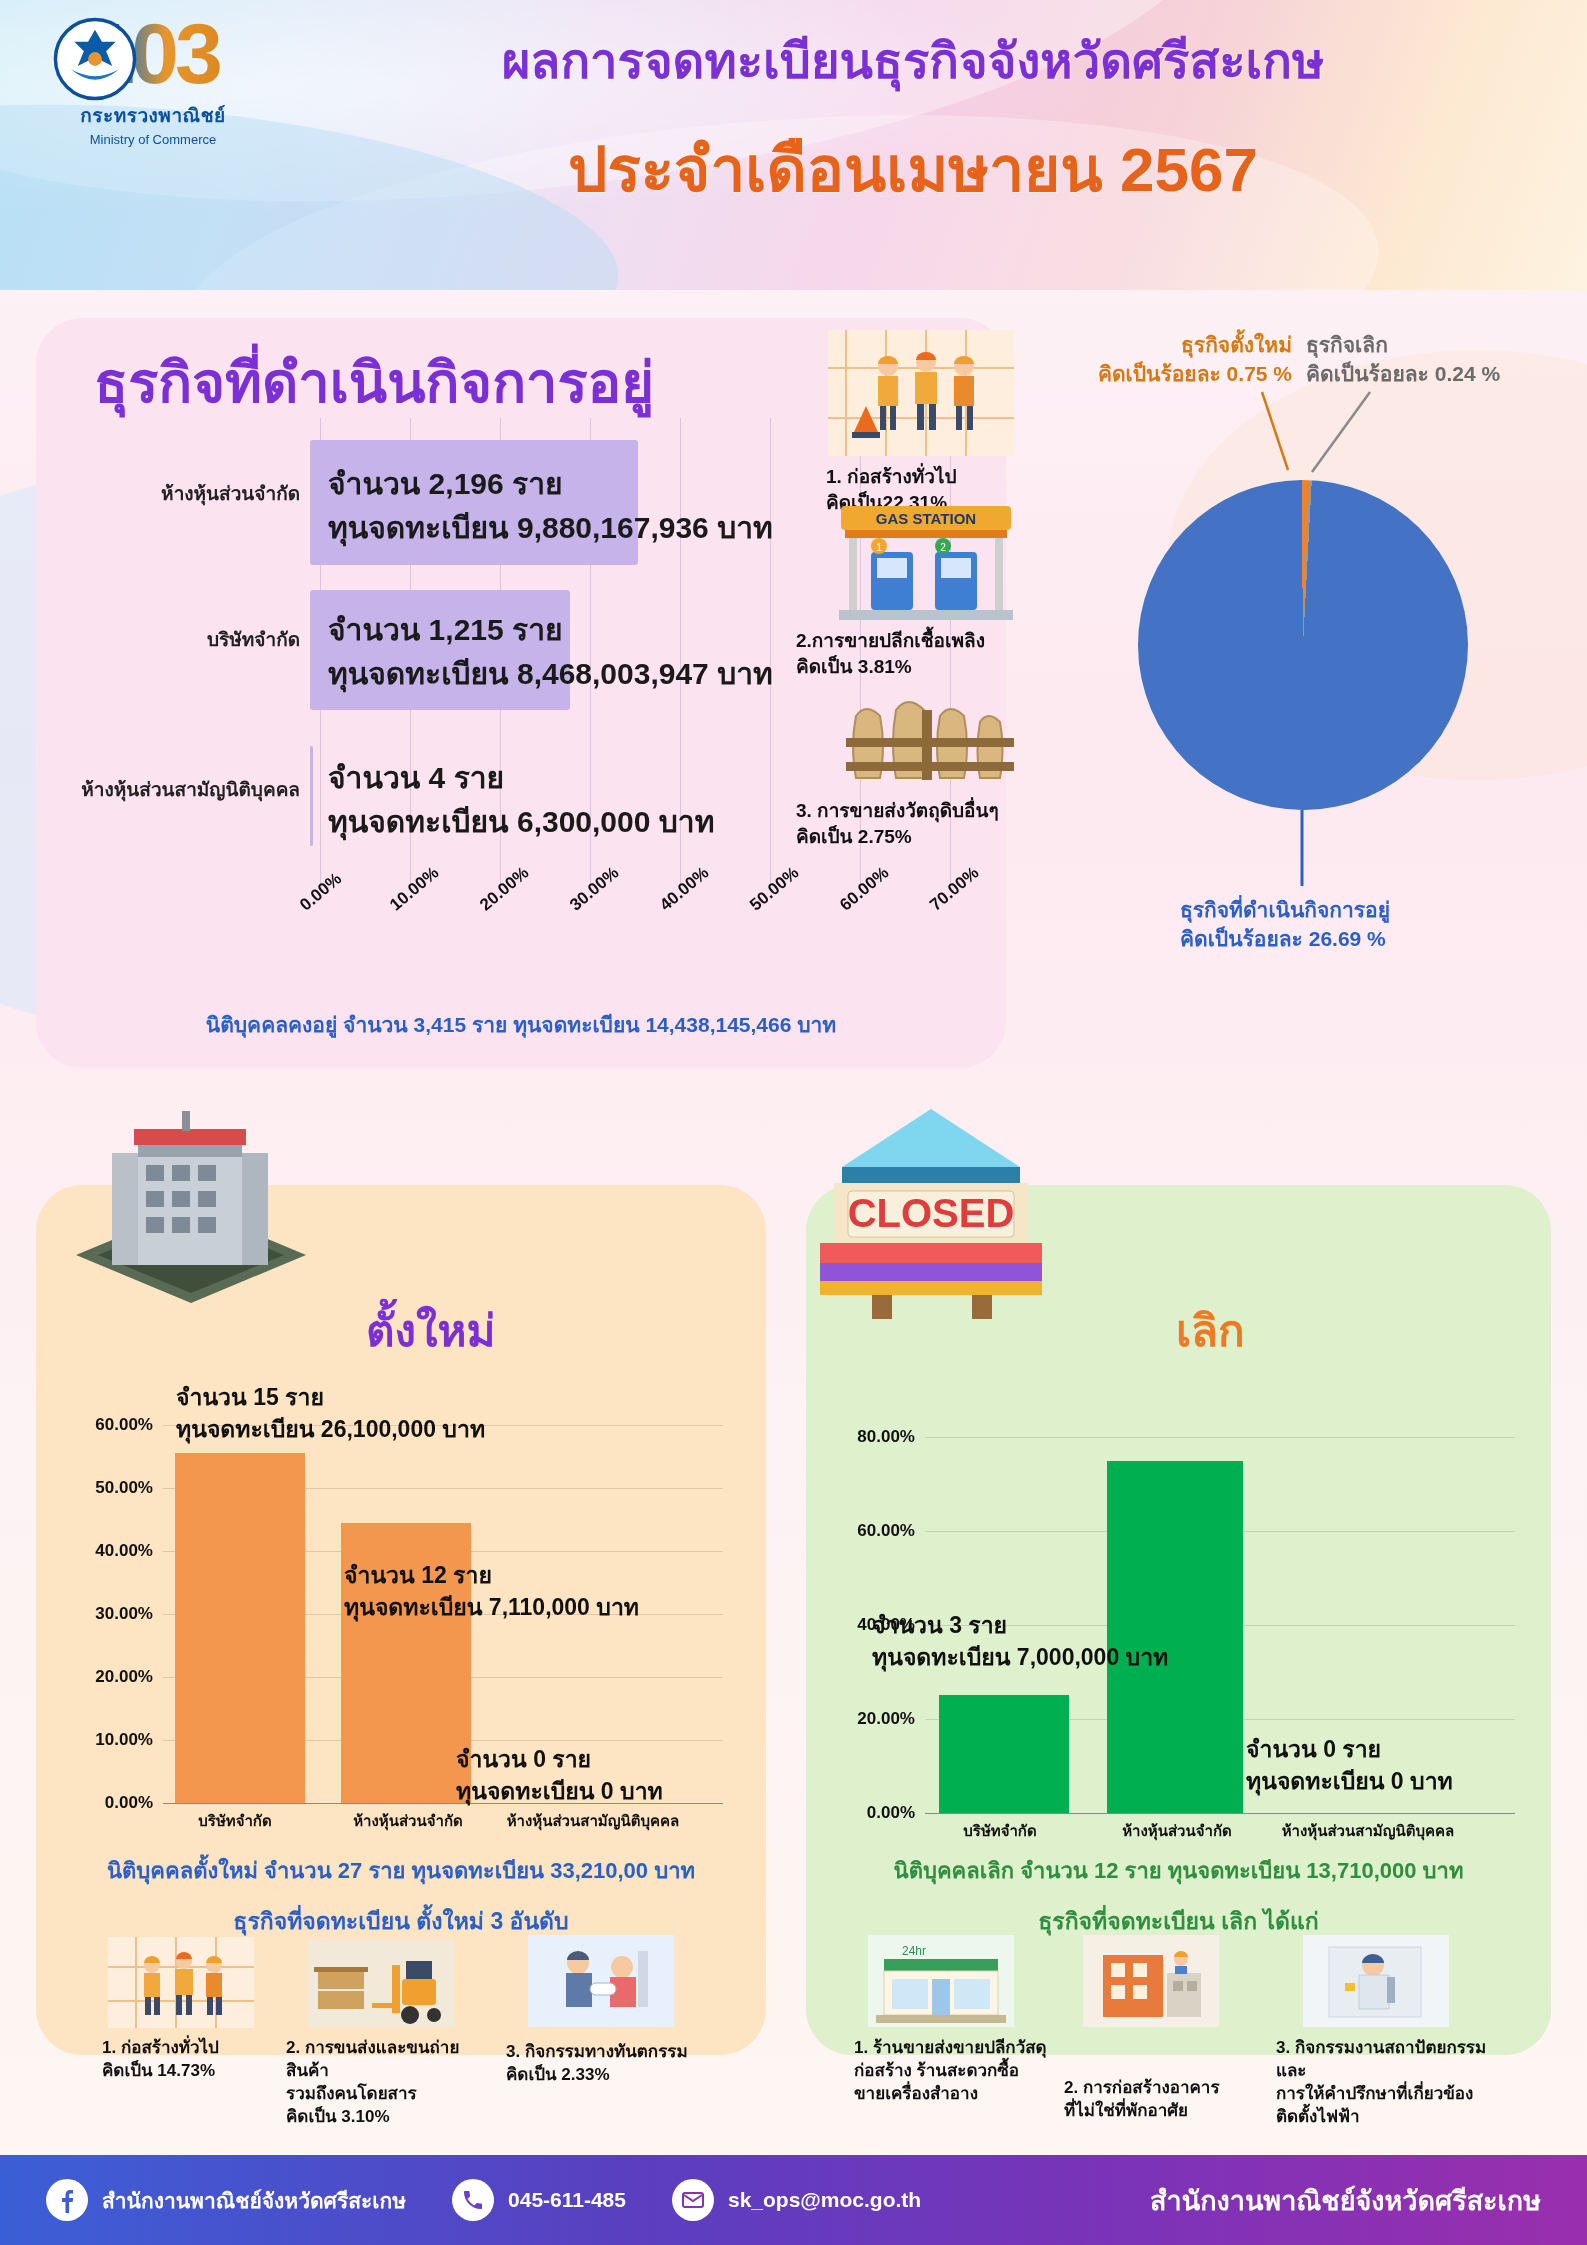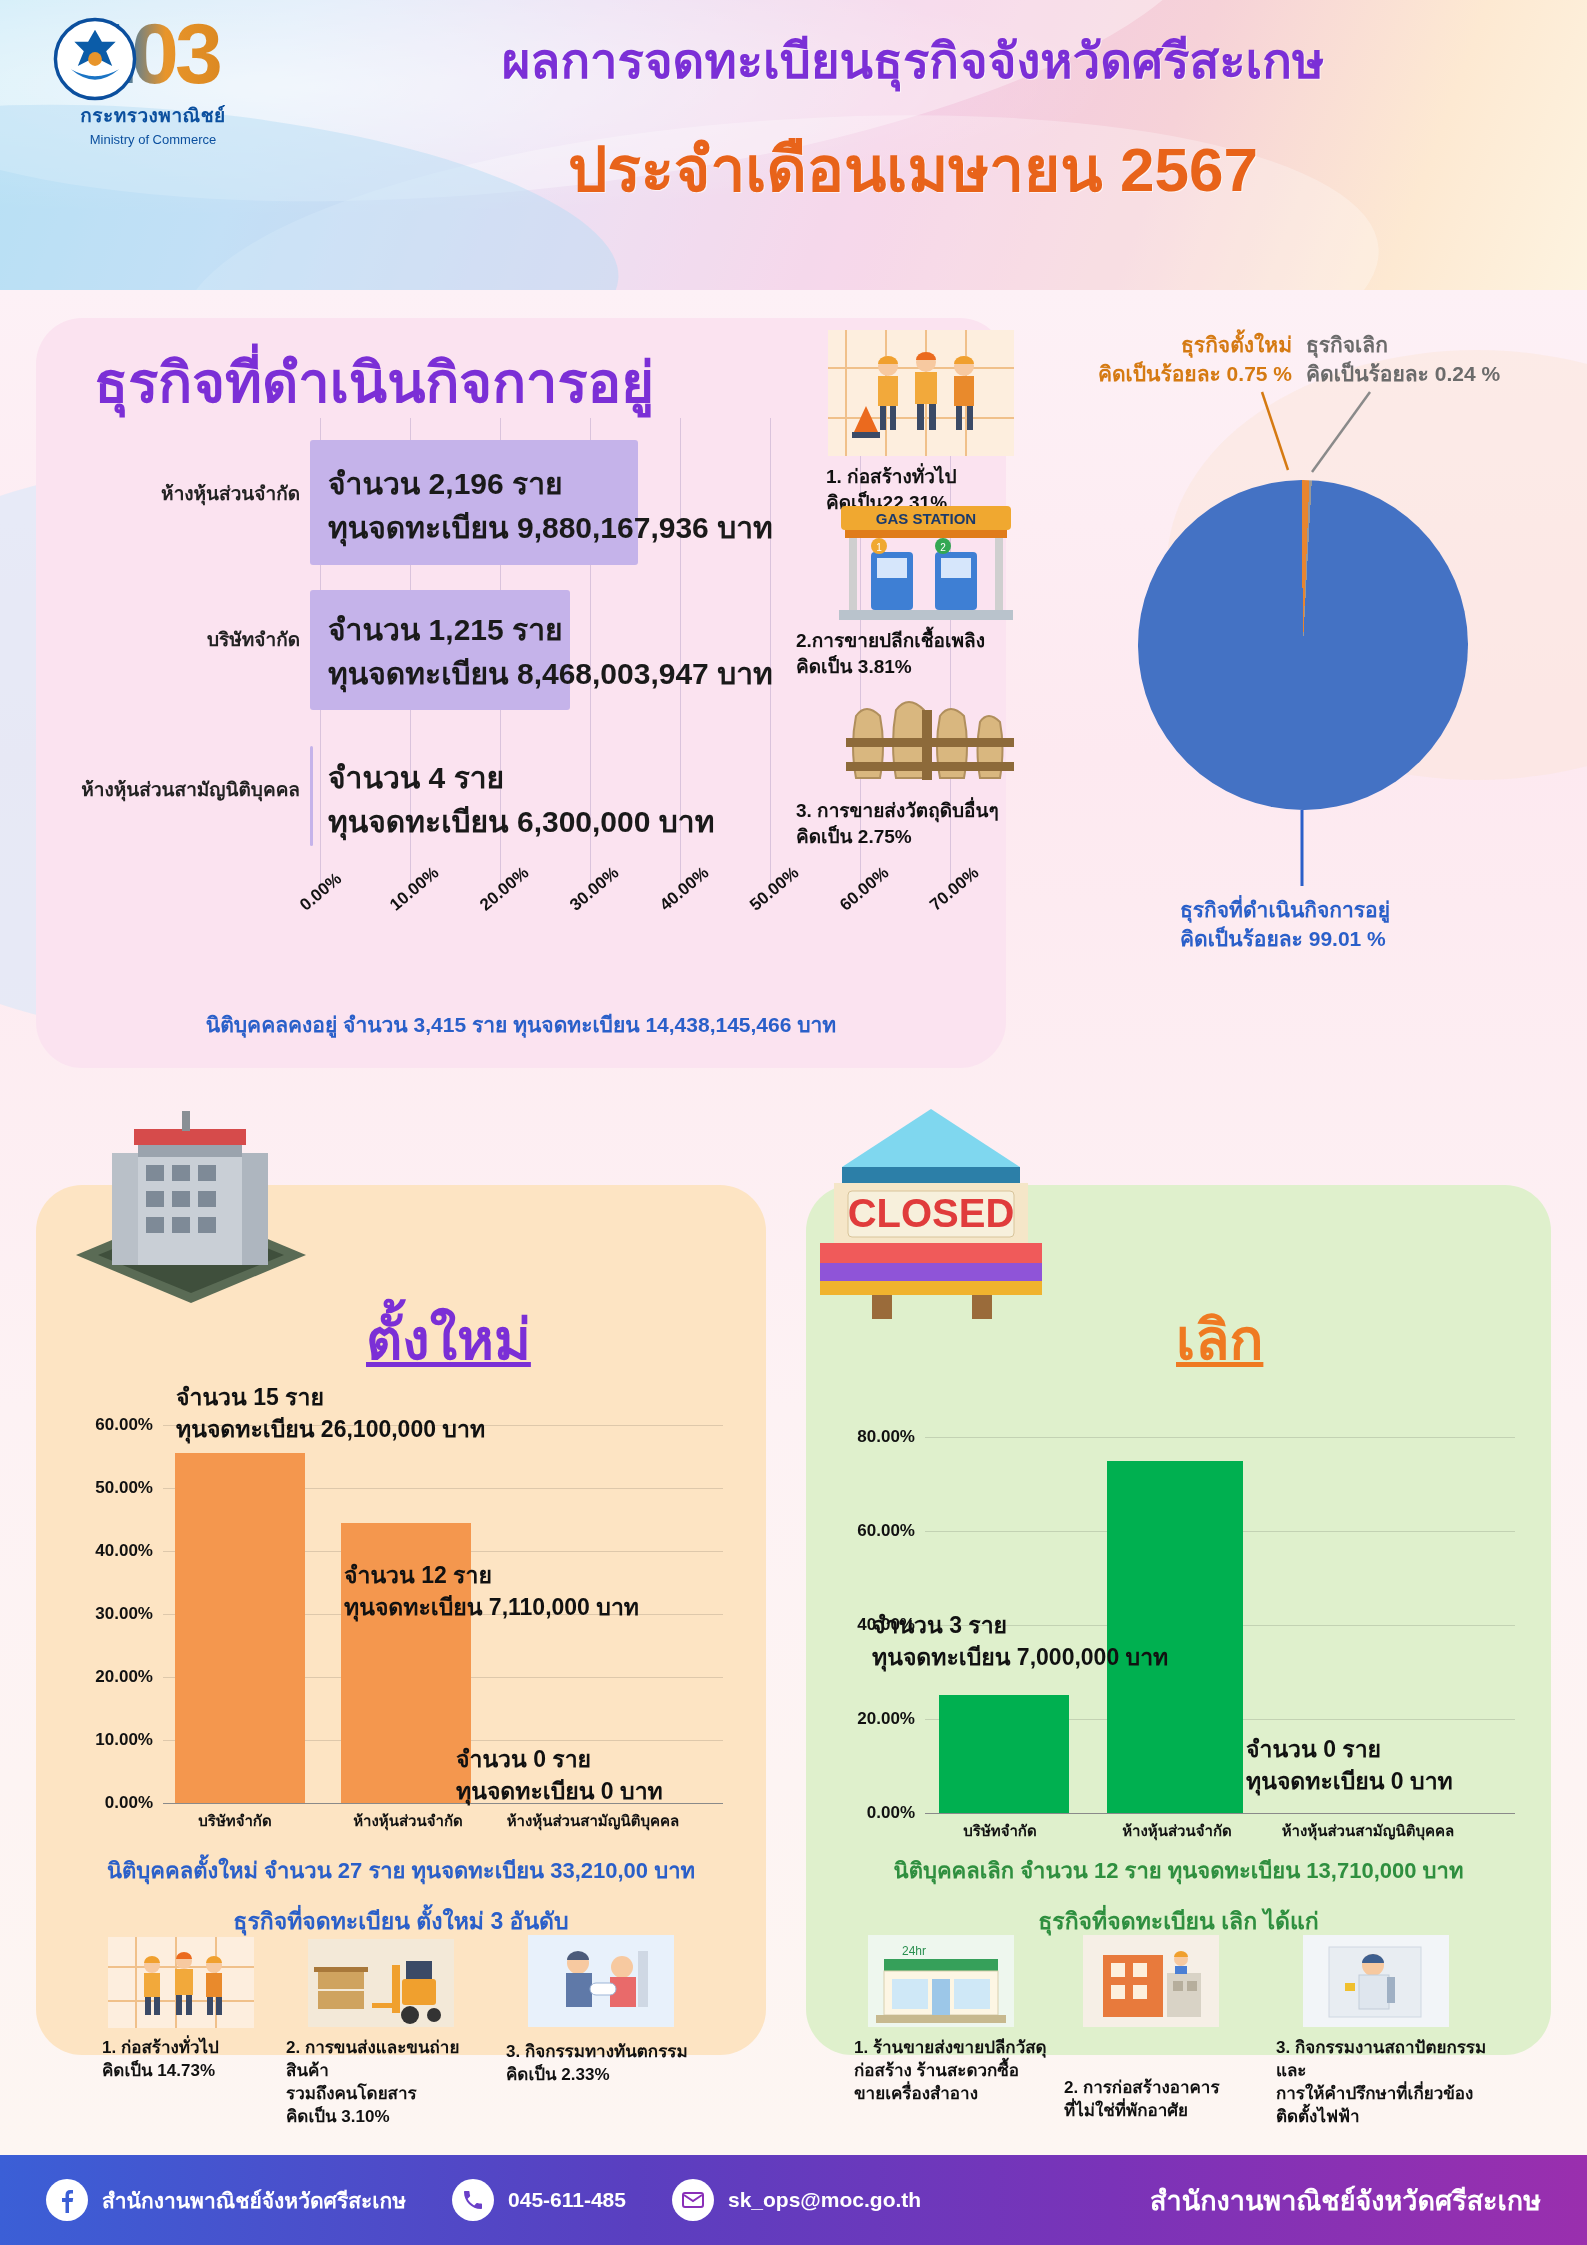--- a/index.html
+++ b/index.html
@@ -115,21 +115,21 @@
   
   .panel-new {
     position: absolute; left: 36px; top: 1185px; width: 730px; height: 870px;
     background: #fde4c3; border-radius: 46px;
   }
   .panel-closed {
     position: absolute; left: 806px; top: 1185px; width: 745px; height: 870px;
     background: #dff0cc; border-radius: 46px;
   }
   .panel-h {
-    position: absolute; font-size: 56px; font-weight: bold; text-decoration: underline;
+    position: absolute; font-size: 44px; font-weight: bold;
   }
   .chart2 { position: absolute; }
   .y-tick { position: absolute; font-size: 17px; font-weight: bold; color: #111; text-align: right; width: 95px;}
   .gline { position: absolute; height: 1px; background: rgba(0,0,0,.12); }
   .vbar { position: absolute; bottom: 0; }
   .x-lbl { position: absolute; font-size: 15px; font-weight: bold; color: #111; text-align: center; }
   .note { position: absolute; font-size: 23px; font-weight: bold; color: #111; line-height: 1.4; white-space: nowrap;}
   .sub-foot { position: absolute; width: 100%; text-align: center; font-size: 22px; font-weight: bold; }
   .rank-title { position: absolute; width: 100%; text-align: center; font-size: 23px; font-weight: bold; }
   .rank-item { position: absolute; font-size: 17px; font-weight: bold; color: #111; line-height: 1.35; }
@@ -308,21 +308,21 @@
   <div class="pie-lbl" style="left:12px; top:0px; color:#d57a12; text-align:right; width:250px;">
     <span>ธุรกิจตั้งใหม่</span><br>
     <span>คิดเป็นร้อยละ 0.75 %</span>
   </div>
   <div class="pie-lbl" style="left:276px; top:0px; color:#6b6b6b; width:260px;">
     <span>ธุรกิจเลิก</span><br>
     <span>คิดเป็นร้อยละ 0.24 %</span>
   </div>
   <div class="pie-lbl" style="left:150px; top:565px; color:#2a5fc9; width:380px;">
     <span>ธุรกิจที่ดำเนินกิจการอยู่</span><br>
-    <span>คิดเป็นร้อยละ 99.01 %</span>
+    <span>คิดเป็นร้อยละ 26.69 %</span>
   </div>
 
   <svg style="position:absolute; left:0; top:0; width:540px; height:730px;" viewBox="0 0 540 730">
     <path d="M232 62 L258 140" stroke="#d57a12" stroke-width="2.5" fill="none"></path>
     <path d="M340 62 L282 142" stroke="#8a8a8a" stroke-width="2.5" fill="none"></path>
     <path d="M272 480 L272 556" stroke="#2a5fc9" stroke-width="3" fill="none"></path>
   </svg>
 </div>
 
 <div class="panel-new">

